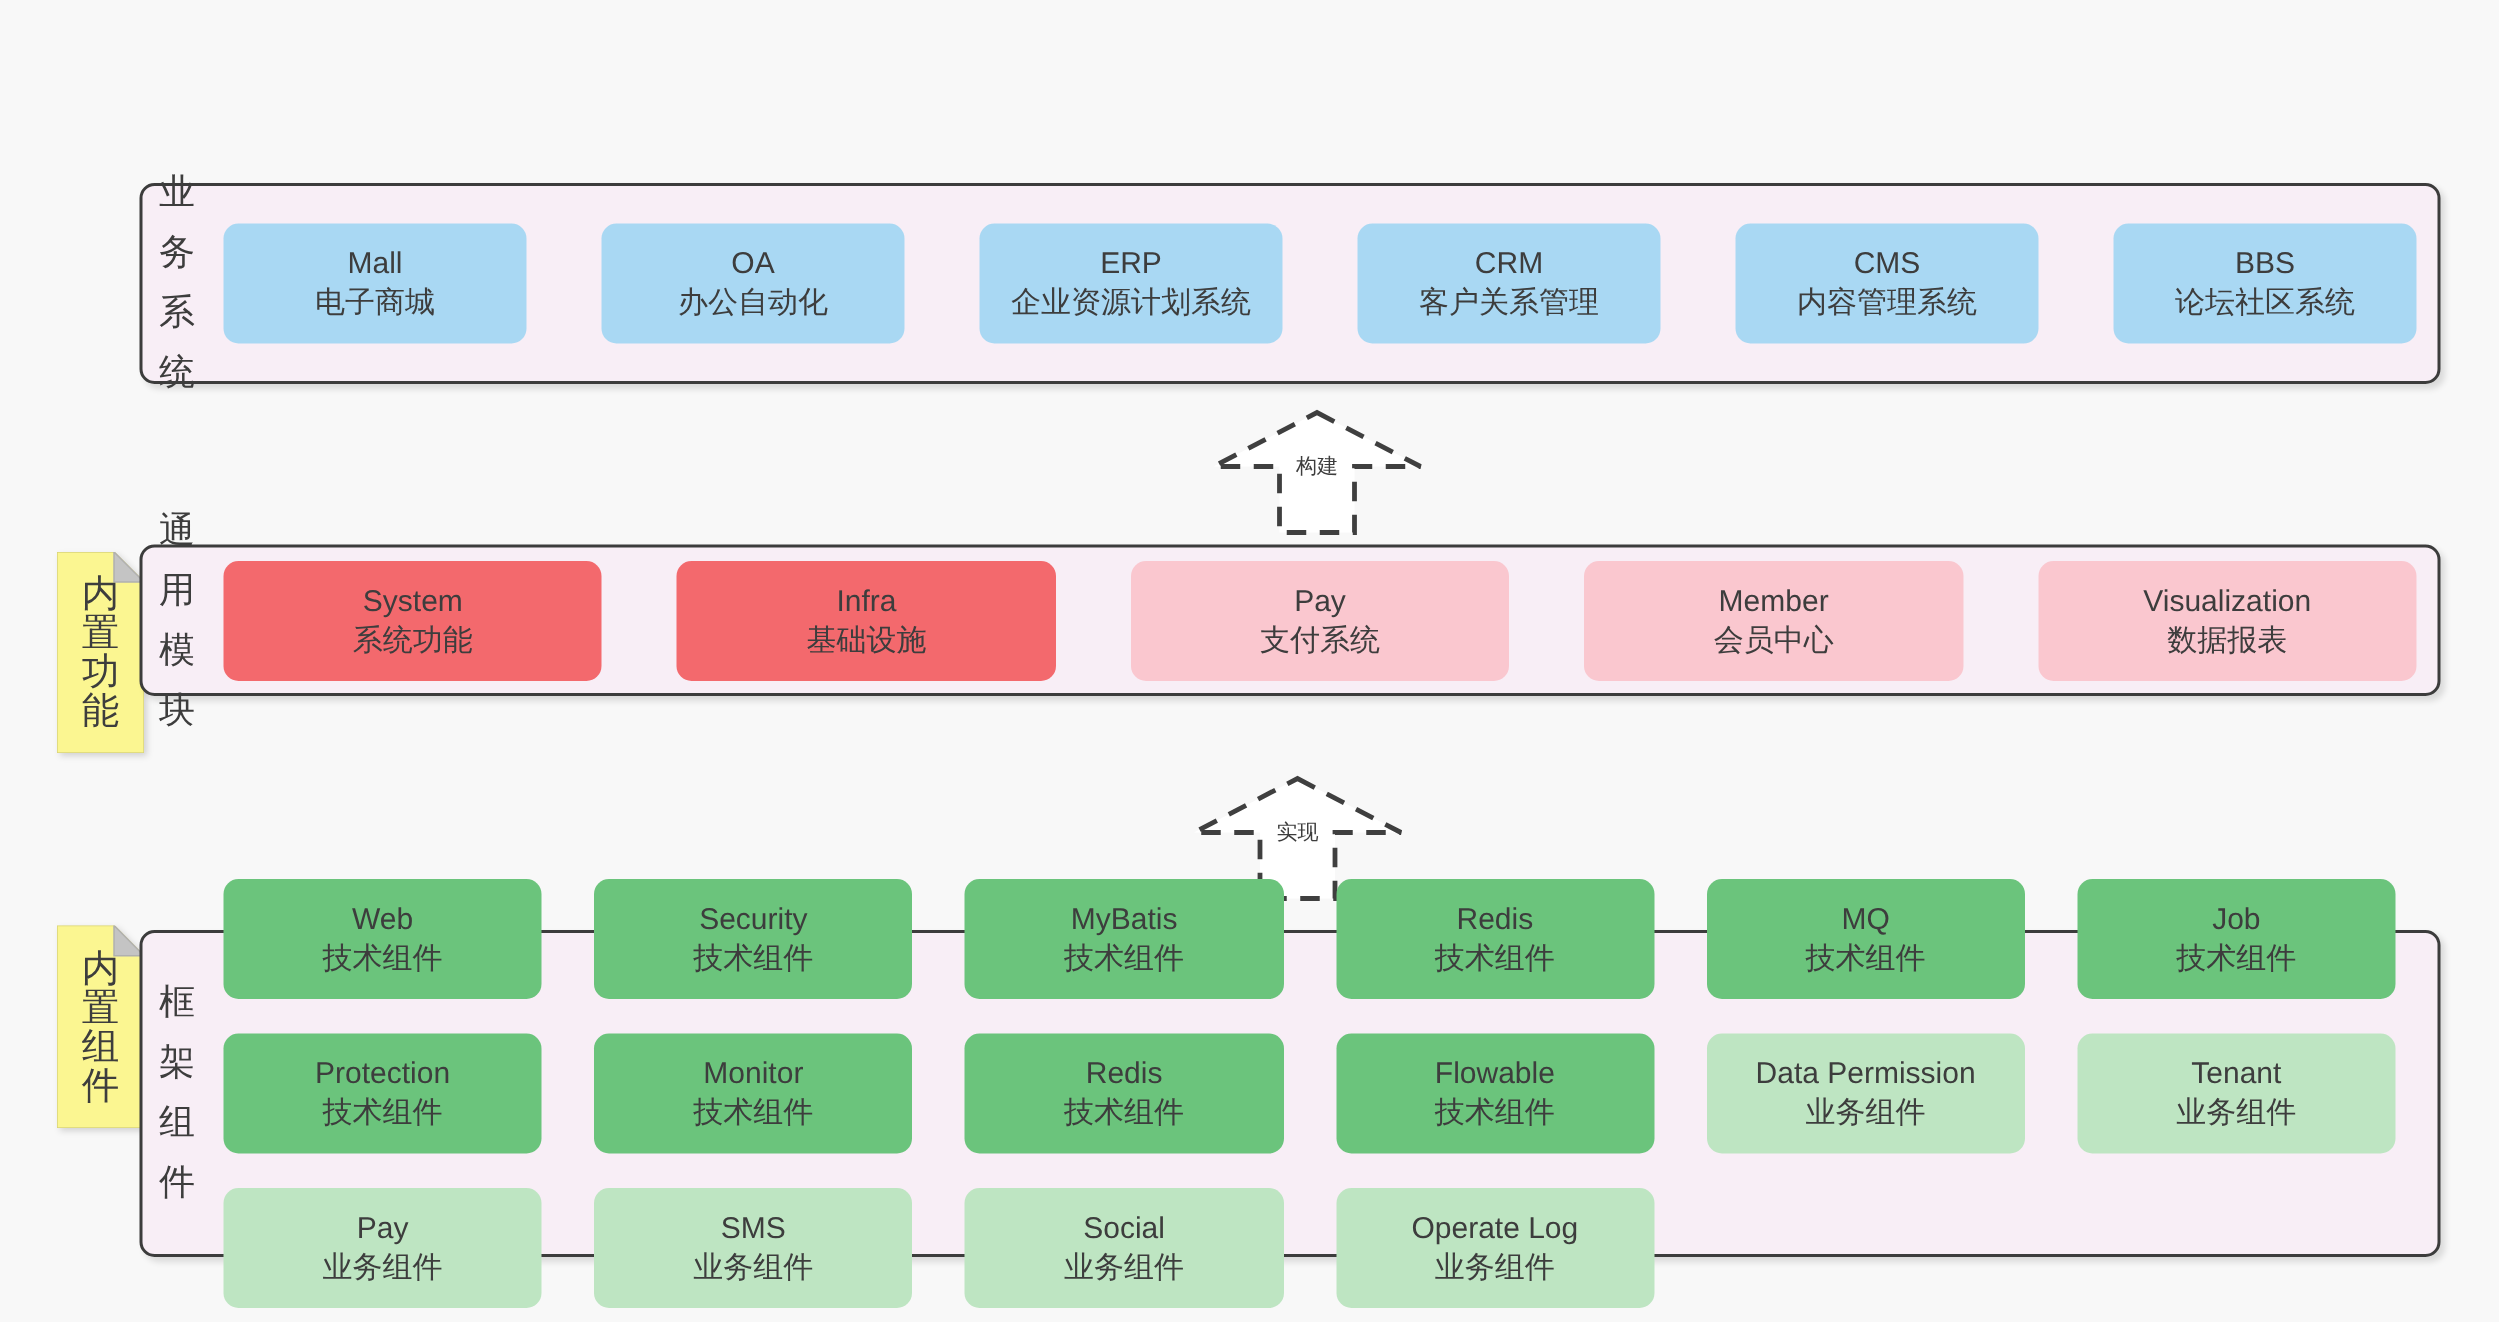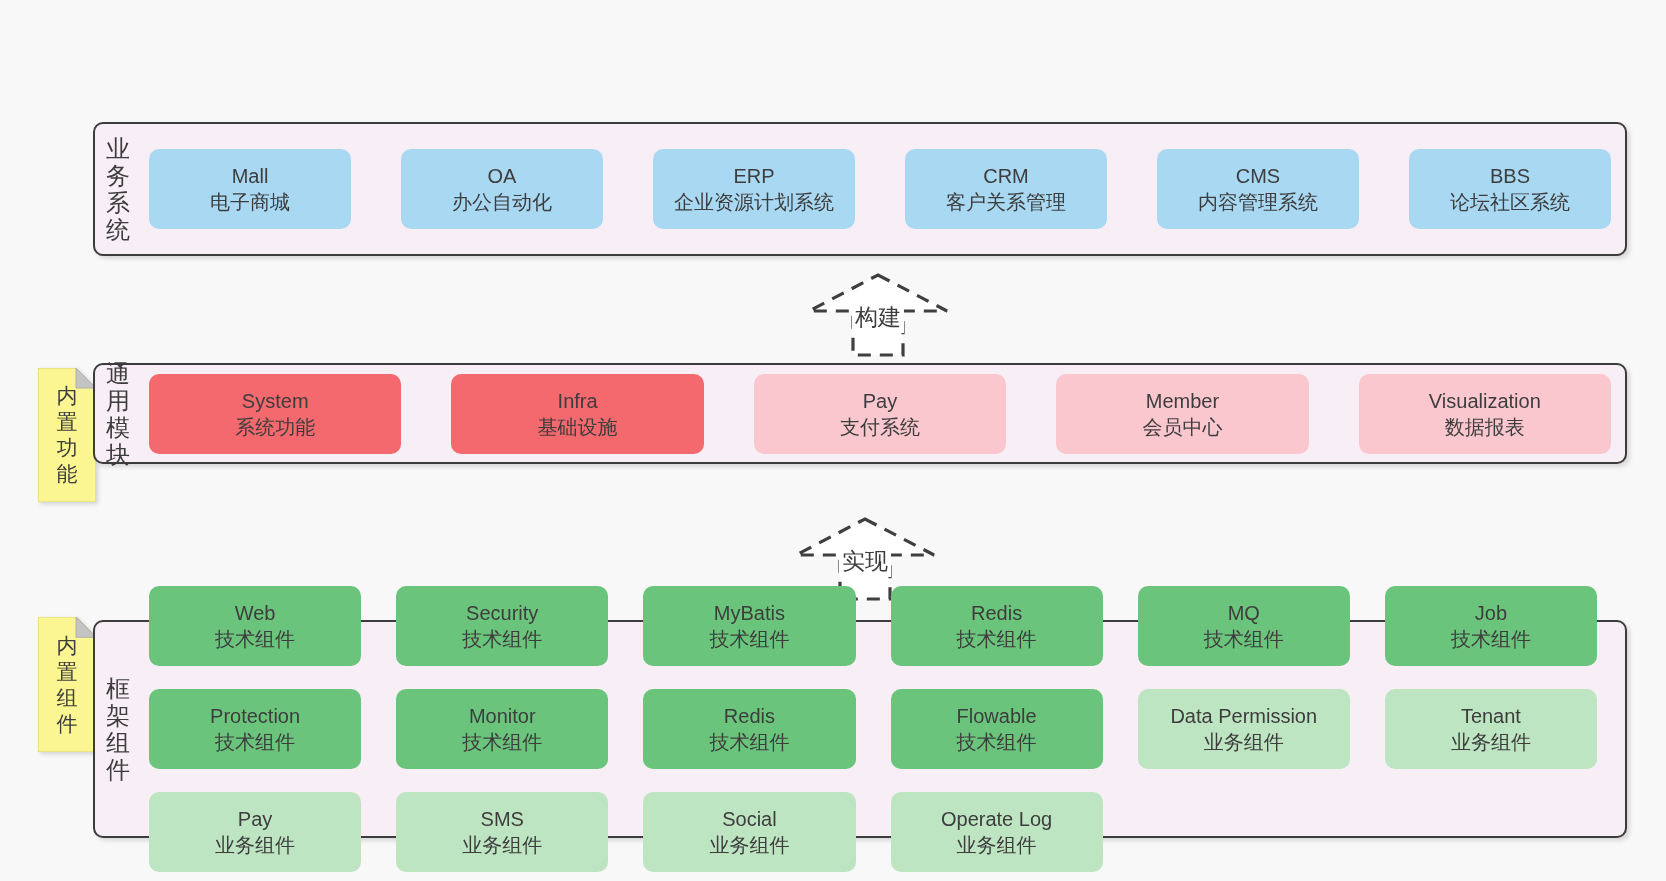--- a/index.html
+++ b/index.html
@@ -14,21 +14,21 @@
     background:#f8eef6;border:2px solid #3c3c3c;border-radius:10px;
     display:flex;align-items:center;padding:0 14px 0 6px;
     box-shadow:3px 3px 4px rgba(0,0,0,0.12);
     z-index:2;
   }
   .band-business{top:122px;height:134px;}
   .band-modules{top:363px;height:101px;}
   .band-components{top:620px;height:218px;padding-right:28px;}
   .vlabel{
     width:34px;margin-right:14px;text-align:center;
-    font-size:24px;line-height:27px;word-break:break-all;white-space:normal;
+    font-size:24px;line-height:40px;word-break:break-all;white-space:normal;
     flex:none;
   }
   .boxes-row{flex:1;display:flex;gap:50px;align-items:center;}
   .boxes-grid{flex:1;display:grid;grid-template-columns:repeat(6,1fr);column-gap:35px;row-gap:23px;}
   .box{
     height:80px;border-radius:10px;flex:1;
     display:flex;flex-direction:column;align-items:center;justify-content:center;
     text-align:center;font-size:20px;line-height:26px;padding:2px 6px;box-sizing:border-box;
   }
   .box span{display:block;}
@@ -39,29 +39,29 @@
   .v-lightgreen{background:#bee5c2;}
   .note{
     position:absolute;left:38px;width:58px;z-index:1;
     filter:drop-shadow(2px 2px 2px rgba(0,0,0,0.15));
   }
   .note-modules{top:368px;height:134px;}
   .note-components{top:617px;height:135px;}
   .note svg{position:absolute;inset:0;width:100%;height:100%;}
   .note-text{
     position:absolute;inset:0;display:flex;align-items:center;justify-content:center;
-    font-size:21px;line-height:26px;width:1.15em;margin:12px auto;
+    font-size:25px;line-height:26px;width:1.15em;margin:12px auto;
     word-break:break-all;white-space:normal;text-align:center;
   }
   .arrow{position:absolute;width:144px;height:86px;z-index:1;}
   .arrow-build{left:806px;top:272px;}
   .arrow-implement{left:793px;top:516px;}
   .arrow-label{
     position:absolute;top:30px;left:50%;transform:translateX(-50%);
-    background:#ffffff;padding:0 3px;font-size:23px;white-space:nowrap;
+    background:#ffffff;padding:0 3px;font-size:14px;white-space:nowrap;
   }
 </style>
 </head>
 <body>
 
 <div class="band band-business">
   <div class="vlabel">业务系统</div>
   <div class="boxes-row">
       <div class="box v-blue">
         <span>Mall</span>

